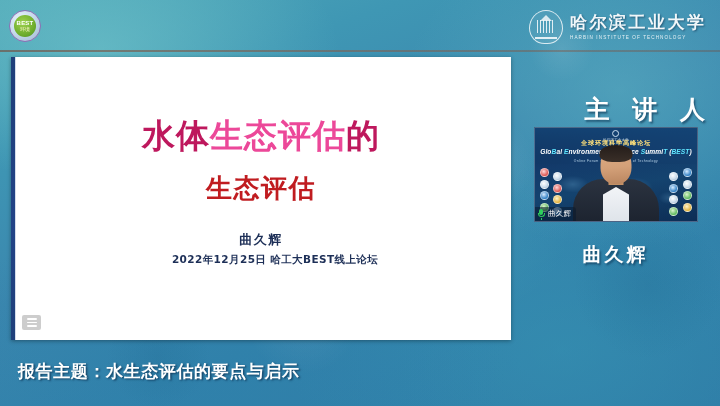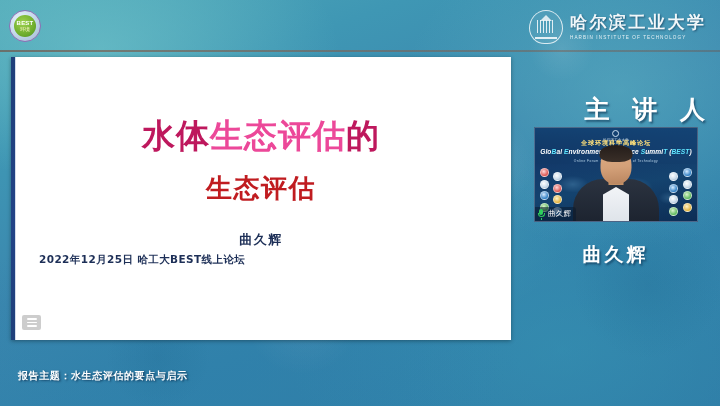--- a/index.html
+++ b/index.html
@@ -161,20 +161,21 @@
   .slide-author {
     position: absolute; left: 0; right: 0; top: 174px;
     text-align: center;
     font-size: 13px; font-weight: 700;
     color: #1d2f57;
     letter-spacing: 1.5px;
     font-family: "DejaVu Sans", "Liberation Sans", sans-serif;
   }
   .slide-meta {
     position: absolute; left: 0; right: 0; top: 196px;
+    text-align: center;
     font-size: 10.5px; font-weight: 700;
     color: #1d2f57;
     letter-spacing: 0.4px;
     font-family: "DejaVu Sans", "Liberation Sans", sans-serif;
     margin-left: 28px;
   }
 
   .slide-menu-icon {
     position: absolute; left: 11px; bottom: 10px;
     width: 19px; height: 15px;
@@ -329,21 +330,21 @@
     text-align: center;
     font-size: 16px; font-weight: 400; color: #ffffff;
     letter-spacing: 1.5px; text-indent: 1.5px;
     text-shadow: 1.2px 1.2px 2px rgba(10,45,75,0.55);
     font-family: "DejaVu Sans", "Liberation Sans", sans-serif;
   }
 
   
   #footer-topic {
     position: absolute; left: 18px; bottom: 23px;
-    font-size: 10px; font-weight: 700; color: #ffffff;
+    font-size: 17px; font-weight: 700; color: #ffffff;
     letter-spacing: 0.6px;
     text-shadow: 1.4px 1.4px 2px rgba(8,40,72,0.75);
     font-family: "DejaVu Sans", "Liberation Sans", sans-serif;
     white-space: nowrap;
   }
 </style>
 </head>
 <body>
 
 <div id="stage">

